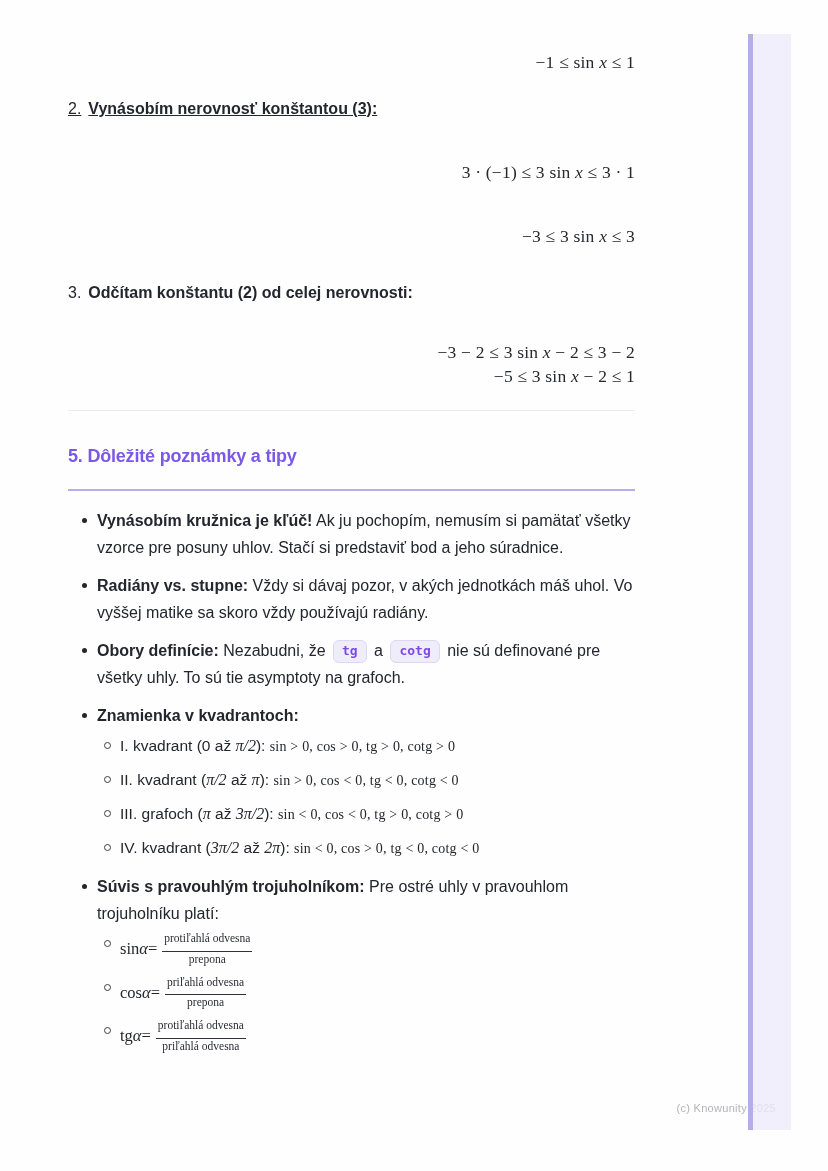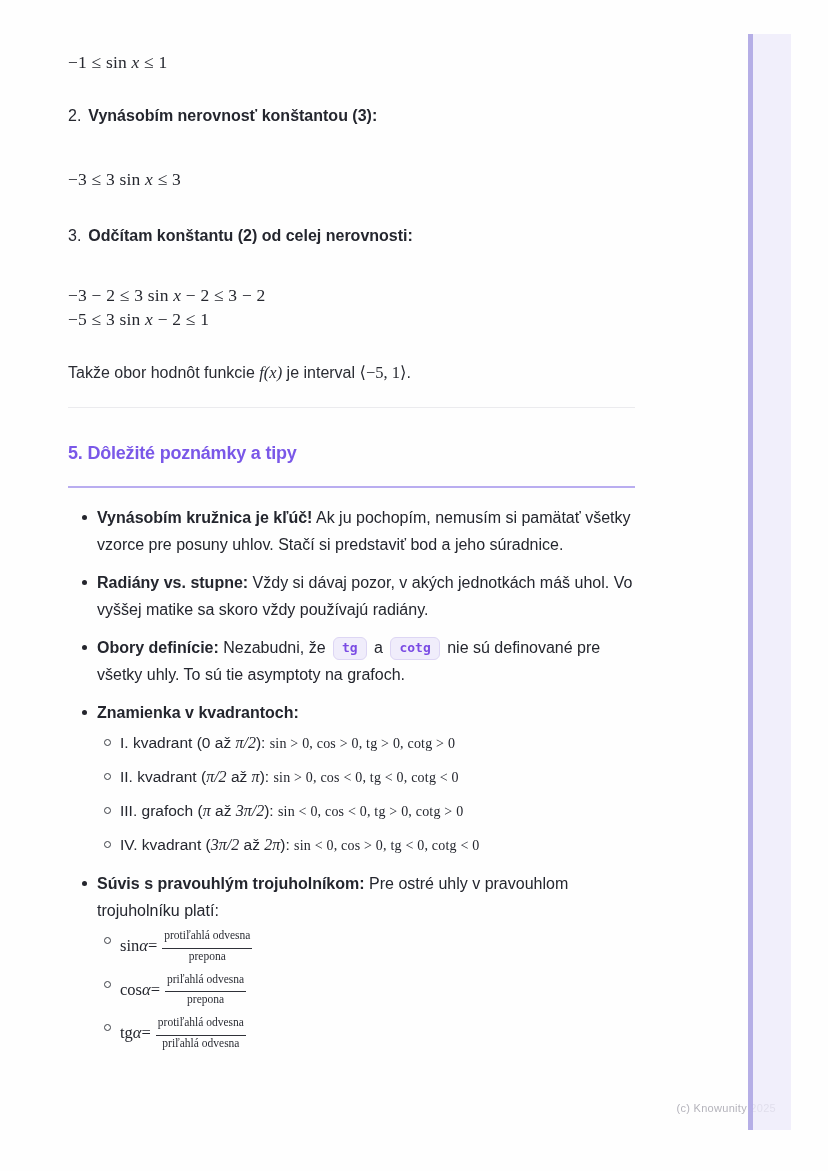--- a/index.html
+++ b/index.html
@@ -8,36 +8,36 @@
     background:#ffffff;
     font-family:"Liberation Sans", sans-serif;
     color:#24262e;
     -webkit-font-smoothing:antialiased;
   }
   .page{position:relative;width:828px;height:1171px;overflow:hidden;background:#fefefe;}
   .doc{position:absolute;left:68px;top:0;width:567px;}
 
   
   .math-row{
-    text-align:left;
+    text-align:right;
     font-family:"Liberation Serif","DejaVu Serif",serif;
     font-size:17.5px;color:#26282f;
     height:24px;line-height:24px;
     letter-spacing:.2px;
   }
   .mvar{font-style:italic;font-family:"Liberation Serif","DejaVu Serif",serif;}
   .f-top{margin-top:50px;}
   .f-a{margin-top:40px;}
   .f-b{margin-top:40px;}
   .f-c{margin-top:36px;}
   .f-d{}
 
   
   .step-title{font-size:16px;line-height:22px;}
-  .st2{margin-top:31px;}
+  .st2{margin-top:24px;text-decoration:underline;}
   .st3{margin-top:34px;}
   .step-num{font-weight:400;margin-right:7px;}
   .step-text{font-weight:700;}
 
   .para{margin-top:30px;font-size:16px;line-height:24px;color:#2a2c33;}
   .serif{font-family:"Liberation Serif","DejaVu Serif",serif;font-size:16.5px;}
   .serif-it{font-family:"Liberation Serif","DejaVu Serif",serif;font-style:italic;font-size:16.5px;}
 
   .rule{border:none;border-top:1px solid #ebebee;margin:22px 0 0 0;}
 
@@ -105,32 +105,32 @@
 
 <div class="page">
   <div class="doc">
 
     <div class="math-row f-top"><span>−1 ≤ sin </span><span class="mvar">x</span><span> ≤ 1</span></div>
 
     <div class="step-title st2">
       <span class="step-num">2.</span><span class="step-text">Vynásobím nerovnosť konštantou (3):</span>
     </div>
 
+    <div class="math-row f-a"><span>3 · (−1) ≤ 3 sin </span><span class="mvar">x</span><span> ≤ 3 · 1</span></div>
 
     <div class="math-row f-b"><span>−3 ≤ 3 sin </span><span class="mvar">x</span><span> ≤ 3</span></div>
 
     <div class="step-title st3">
       <span class="step-num">3.</span><span class="step-text">Odčítam konštantu (2) od celej nerovnosti:</span>
     </div>
 
     <div class="math-row f-c"><span>−3 − 2 ≤ 3 sin </span><span class="mvar">x</span><span> − 2 ≤ 3 − 2</span></div>
 
     <div class="math-row f-d"><span>−5 ≤ 3 sin </span><span class="mvar">x</span><span> − 2 ≤ 1</span></div>
 
-    <div class="para"><span>Takže obor hodnôt funkcie </span><span class="serif-it">f(x)</span><span> je interval </span><span class="serif">⟨−5, 1⟩</span><span>.</span></div>
 
     <hr class="rule">
 
     <h2 class="heading">5. Dôležité poznámky a tipy</h2>
     <div class="heading-underline"></div>
 
     <ul class="bullets">
 
       <li>
         <span class="dot"></span><b>Vynásobím kružnica je kľúč!</b><span> Ak ju pochopím, nemusím si pamätať všetky vzorce pre posuny uhlov. Stačí si predstaviť bod a jeho súradnice.</span>

